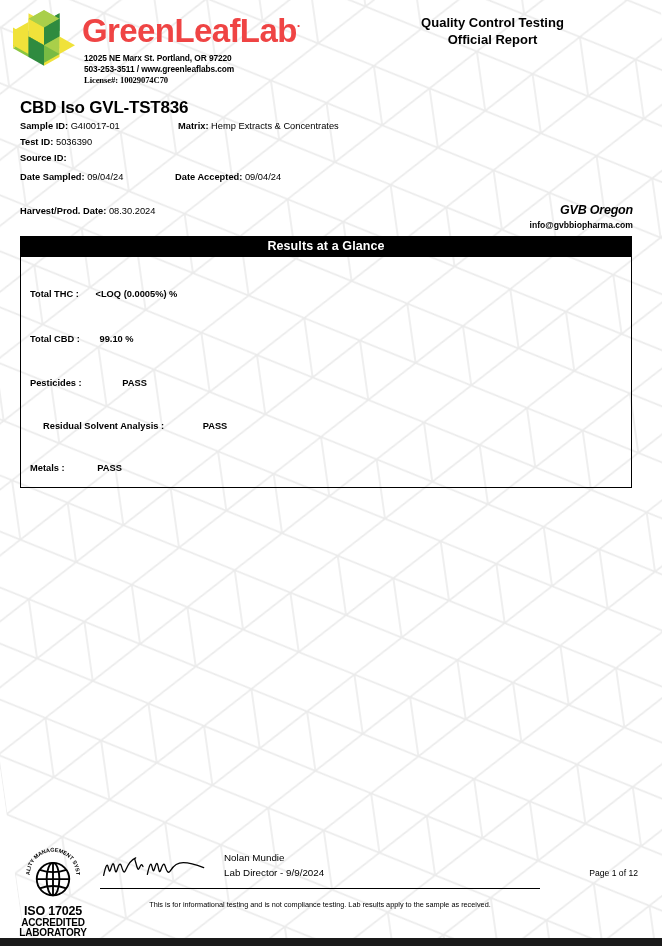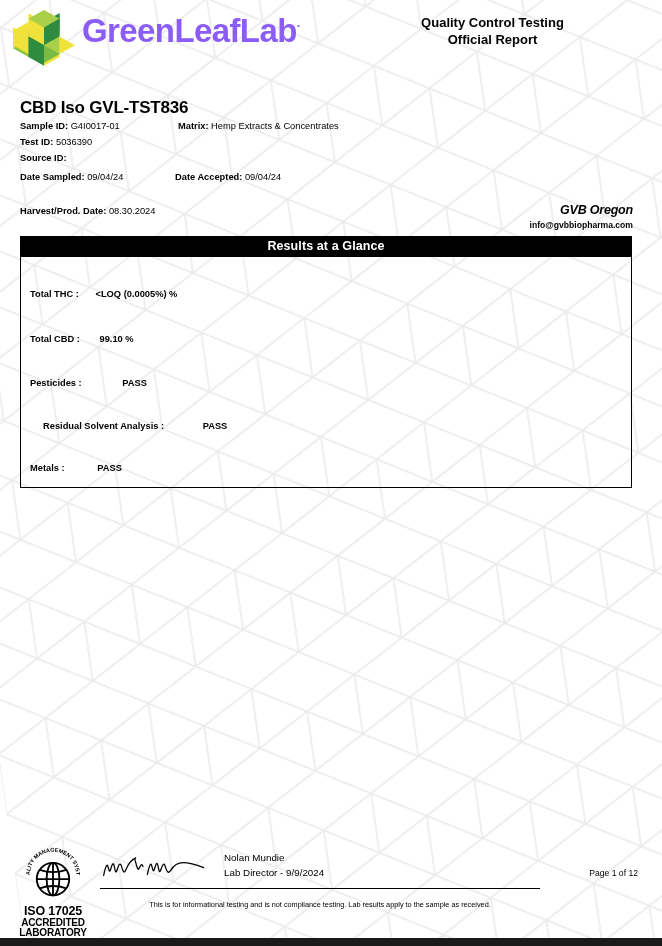--- a/index.html
+++ b/index.html
@@ -45,21 +45,21 @@
     top: 10px;
     width: 62px;
     height: 60px;
   }
   #logo-wordmark {
     position: absolute;
     left: 82px;
     top: 12px;
     font-size: 33px;
     font-weight: bold;
-    color: #8b5cf6;
+    color: #ef4444;
     letter-spacing: -0.6px;
     white-space: nowrap;
   }
   #logo-wordmark .tm {
     font-size: 13px;
     vertical-align: super;
     font-weight: bold;
   }
   #addr {
     position: absolute;
@@ -305,20 +305,25 @@
         <polygon points="90,51 120,34 120,68 90,85" fill="#f0e23a" opacity="0"></polygon>
         <polygon points="60,68 90,51 120,68 90,85" fill="#8cc63f" opacity="0"></polygon>
         <polygon points="60,68 90,51 90,85 60,102" fill="#a9cf4a"></polygon>
         <polygon points="90,51 120,68 90,85" fill="#f0e23a"></polygon>
         <polygon points="60,68 90,85 60,102" fill="#79bb43"></polygon>
       </g>
     </svg>
 
     <div id="logo-wordmark"><span>Green</span><span>Leaf</span><span>Lab</span><span class="tm">·</span></div>
 
+    <div id="addr">
+      <div>12025 NE Marx St. Portland, OR 97220</div>
+      <div>503-253-3511 / www.greenleaflabs.com</div>
+      <div class="lic">License#: 10029074C70</div>
+    </div>
 
     <div id="report-title">
       <div>Quality Control Testing</div>
       <div>Official Report</div>
     </div>
   </div>
 
   <div class="layer">
     <div id="sample-title">CBD Iso GVL-TST836</div>
 

